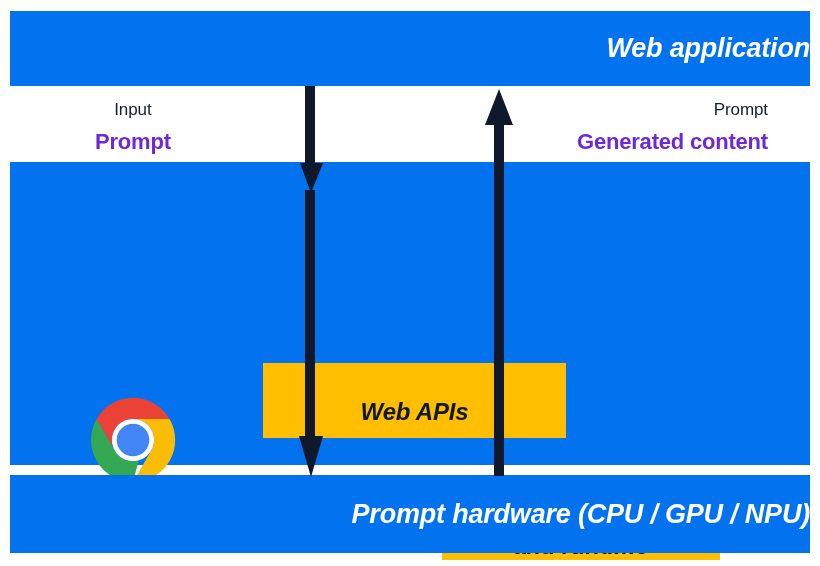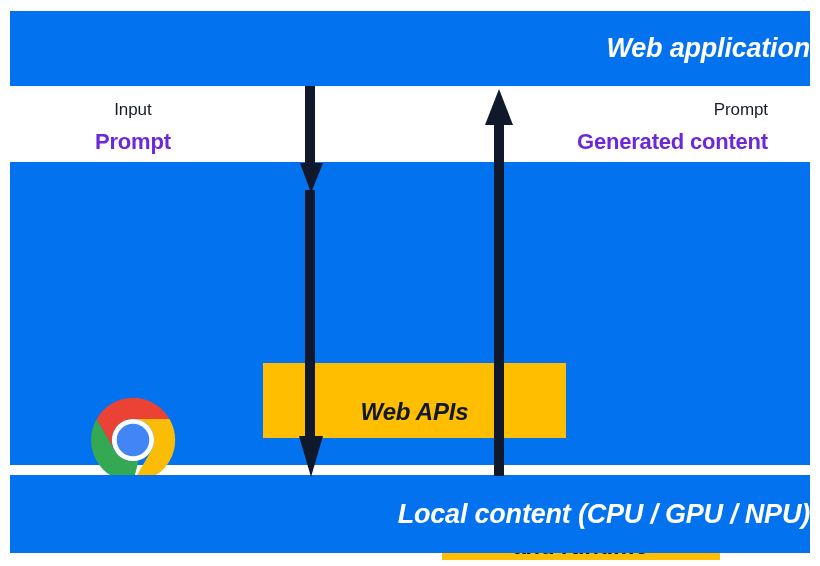--- a/index.html
+++ b/index.html
@@ -181,21 +181,21 @@
     </div>
 
     <div class="yellow-box" id="box-builtin-models">
       <span class="yellow-box-label">Built-in models
 and runtime</span>
     </div>
 
   </div>
 
   <div class="band" id="band-local-hardware">
-    <span class="band-title">Local content (CPU / GPU / NPU)</span>
+    <span class="band-title">Prompt hardware (CPU / GPU / NPU)</span>
   </div>
 
   <svg id="arrows">
 
     <g>
       <rect x="305" y="86" width="10" height="80" fill="#10182B"></rect>
       <polygon points="300,163 323,163 311,193" fill="#10182B"></polygon>
       <rect x="305" y="190" width="10" height="250" fill="#10182B"></rect>
       <polygon points="299,436 323,436 311,477" fill="#10182B"></polygon>
     </g>

